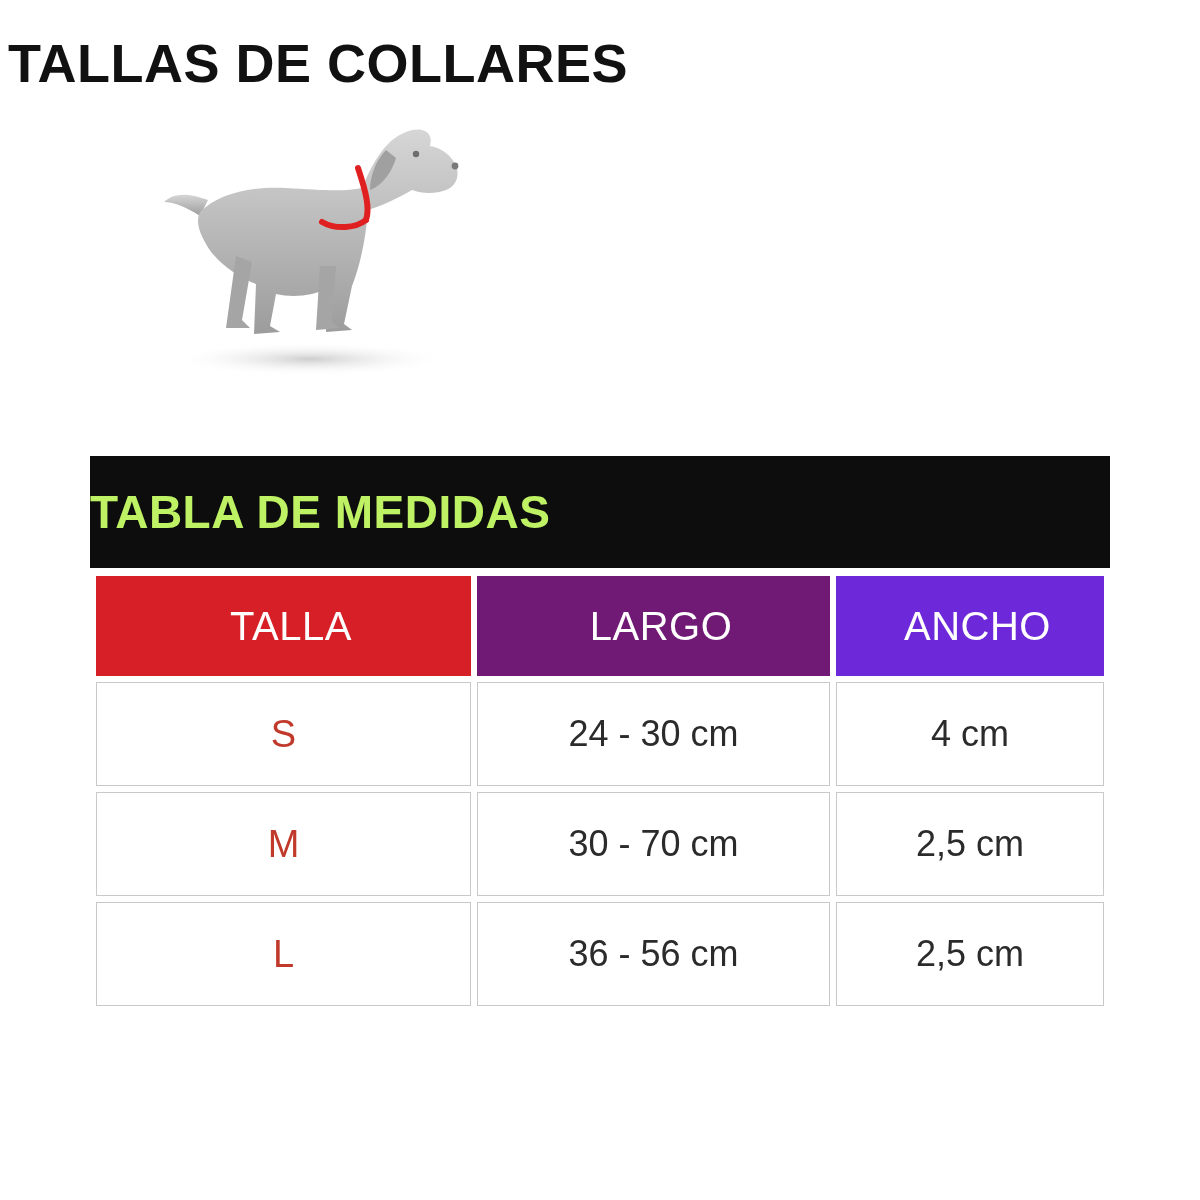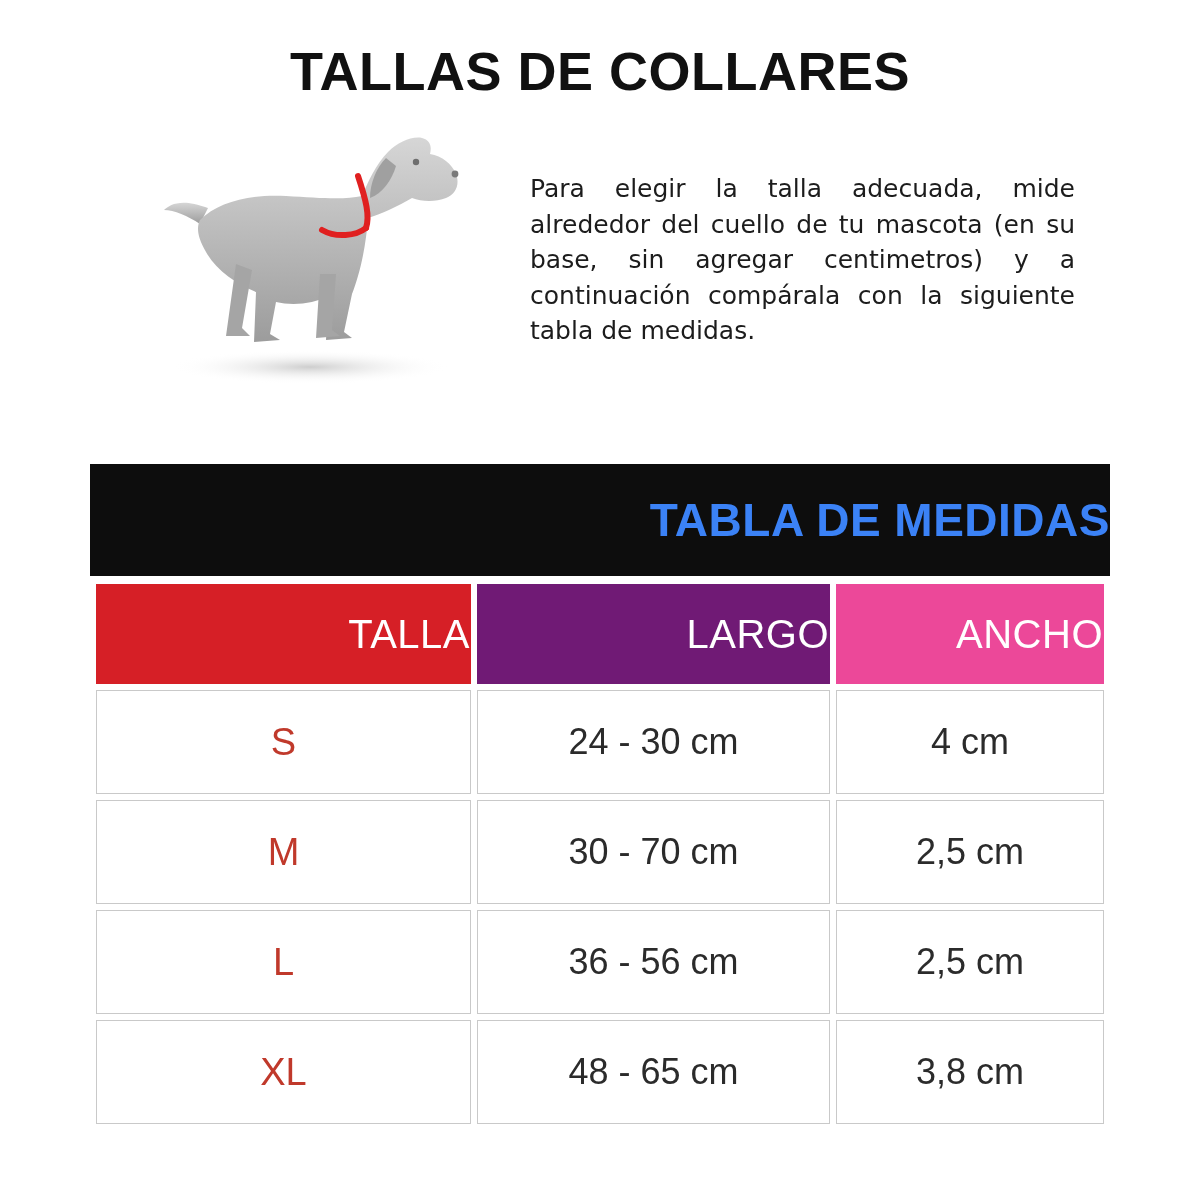--- a/index.html
+++ b/index.html
@@ -18,27 +18,26 @@
 
   .page {
     width: 1200px;
     height: 1200px;
     box-sizing: border-box;
     position: relative;
   }
 
   
   .main-title {
-    text-align: center;
     font-family: "Liberation Sans", sans-serif;
     font-size: 54px;
     font-weight: bold;
     letter-spacing: 0.5px;
     color: #111111;
-    margin: 16px;
+    margin: 8px;
     padding-top: 24px;
   }
 
   
   .top-section {
     display: flex;
     align-items: flex-start;
     margin-top: 22px;
     padding: 0 70px 0 120px;
     height: 300px;
@@ -68,22 +67,22 @@
   
   .table-wrap {
     position: absolute;
     left: 90px;
     top: 448px;
     width: 1020px;
   }
 
   .table-header {
     background: #0d0d0d;
-    color: #3b82f6;
-    text-align: right;
+    color: #bef264;
+    text-align: left;
     font-family: "Liberation Sans", sans-serif;
     font-size: 46px;
     font-weight: bold;
     letter-spacing: 0.5px;
     height: 112px;
     line-height: 112px;
   }
 
   table.size-table {
     width: 100%;
@@ -93,26 +92,26 @@
     table-layout: fixed;
   }
 
   table.size-table th {
     height: 98px;
     font-family: "Liberation Sans", sans-serif;
     font-size: 40px;
     font-weight: normal;
     color: #ffffff;
     letter-spacing: 0.5px;
-    text-align: right;
+    text-align: center;
     padding-left: 16px;
   }
   th.col-talla { background: #d61f26; width: 358px; }
   th.col-largo { background: #701a75; width: 336px; }
-  th.col-ancho { background: #ec4899; }
+  th.col-ancho { background: #6d28d9; }
 
   table.size-table td {
     height: 100px;
     text-align: center;
     border: 1px solid #c9c9c9;
     font-family: Liberation Sans, sans-serif;
     font-size: 36px;
     color: #2b2b2b;
     background: #ffffff;
   }
@@ -166,21 +165,20 @@
 
         <circle cx="286" cy="38" r="3.2" fill="#6e6e6e"></circle>
 
         <circle cx="325" cy="50" r="3.4" fill="#7a7a7a"></circle>
 
         <path d="M228 52 C 236 76, 240 92, 236 104" stroke="#e02020" stroke-width="6" fill="none" stroke-linecap="round"></path>
         <path d="M236 104 C 226 112, 206 114, 192 106" stroke="#e02020" stroke-width="6" fill="none" stroke-linecap="round"></path>
       </svg>
     </div>
 
-    <p class="intro-text">Para elegir la talla adecuada, mide alrededor del cuello de tu mascota (en su base, sin agregar centimetros) y a continuación compárala con la siguiente tabla de medidas.</p>
   </div>
 
   <div class="table-wrap">
     <div class="table-header">TABLA DE MEDIDAS</div>
 
     <table class="size-table">
       <thead>
         <tr>
           <th class="col-talla">TALLA</th>
           <th class="col-largo">LARGO</th>
@@ -196,22 +194,17 @@
         <tr>
           <td class="size-label">M</td>
           <td>30 - 70 cm</td>
           <td>2,5 cm</td>
         </tr>
         <tr>
           <td class="size-label">L</td>
           <td>36 - 56 cm</td>
           <td>2,5 cm</td>
         </tr>
-        <tr>
-          <td class="size-label">XL</td>
-          <td>48 - 65 cm</td>
-          <td>3,8 cm</td>
-        </tr>
       </tbody>
     </table>
   </div>
 
 </div>
 
 </body></html>

